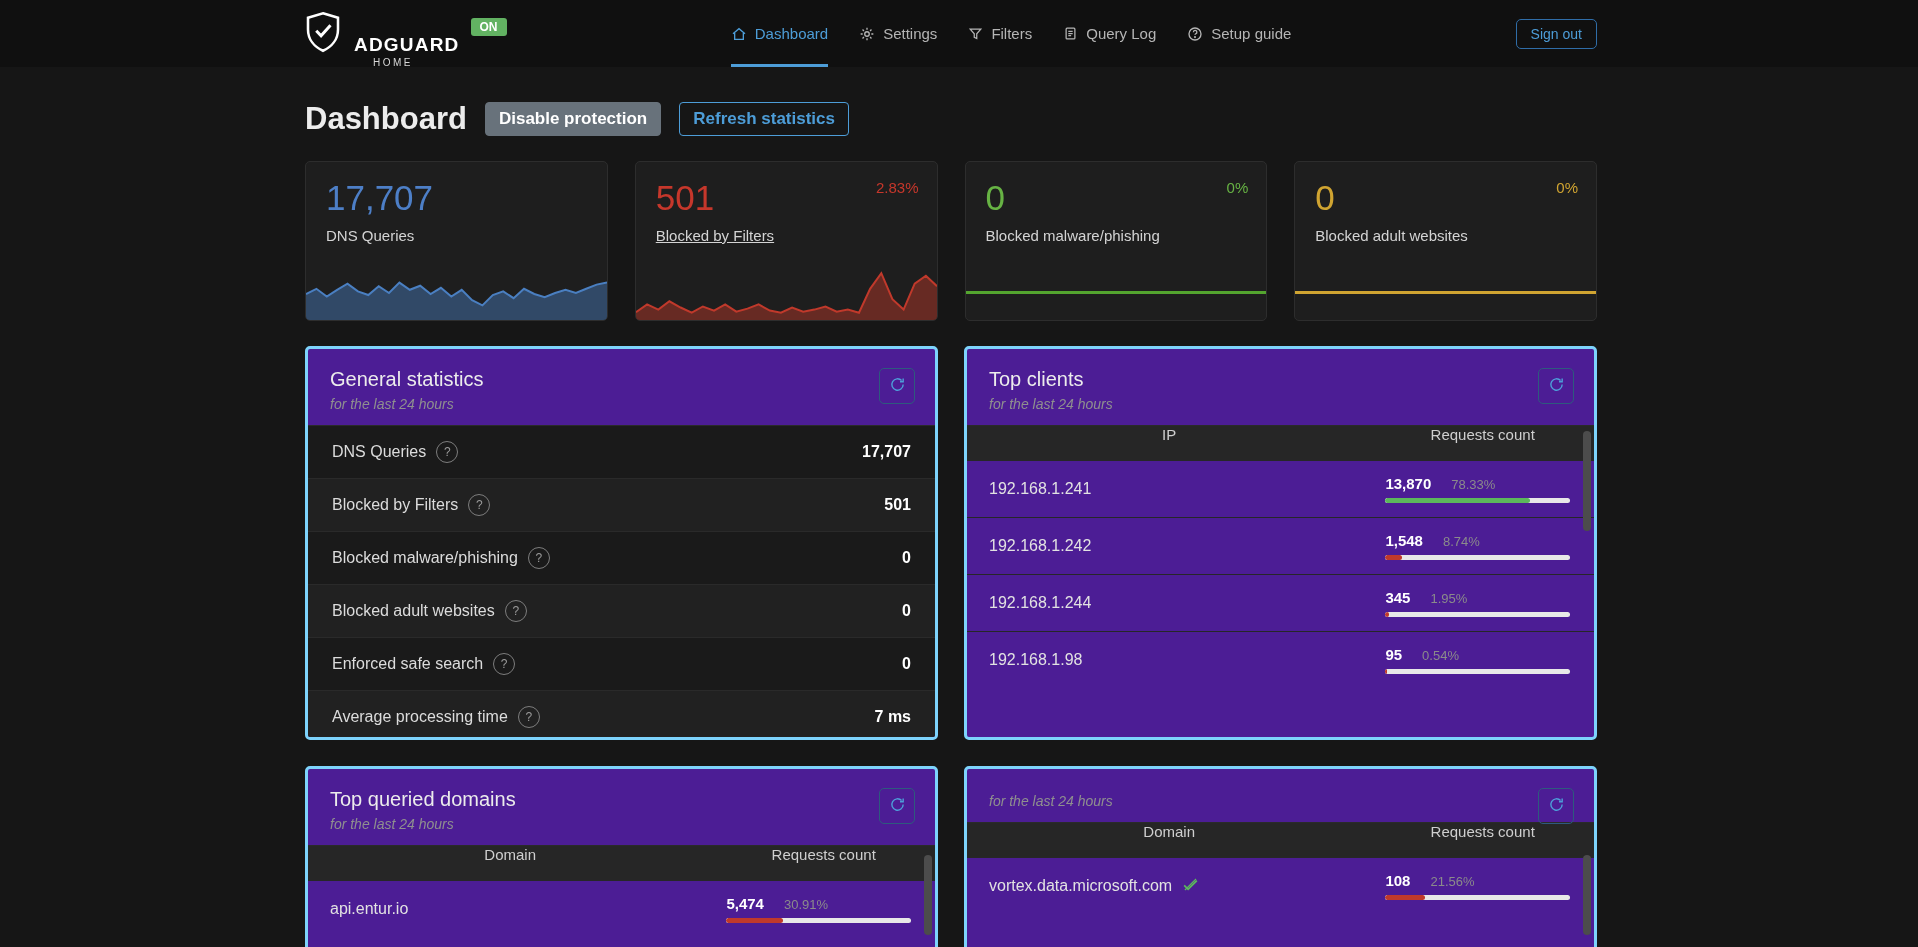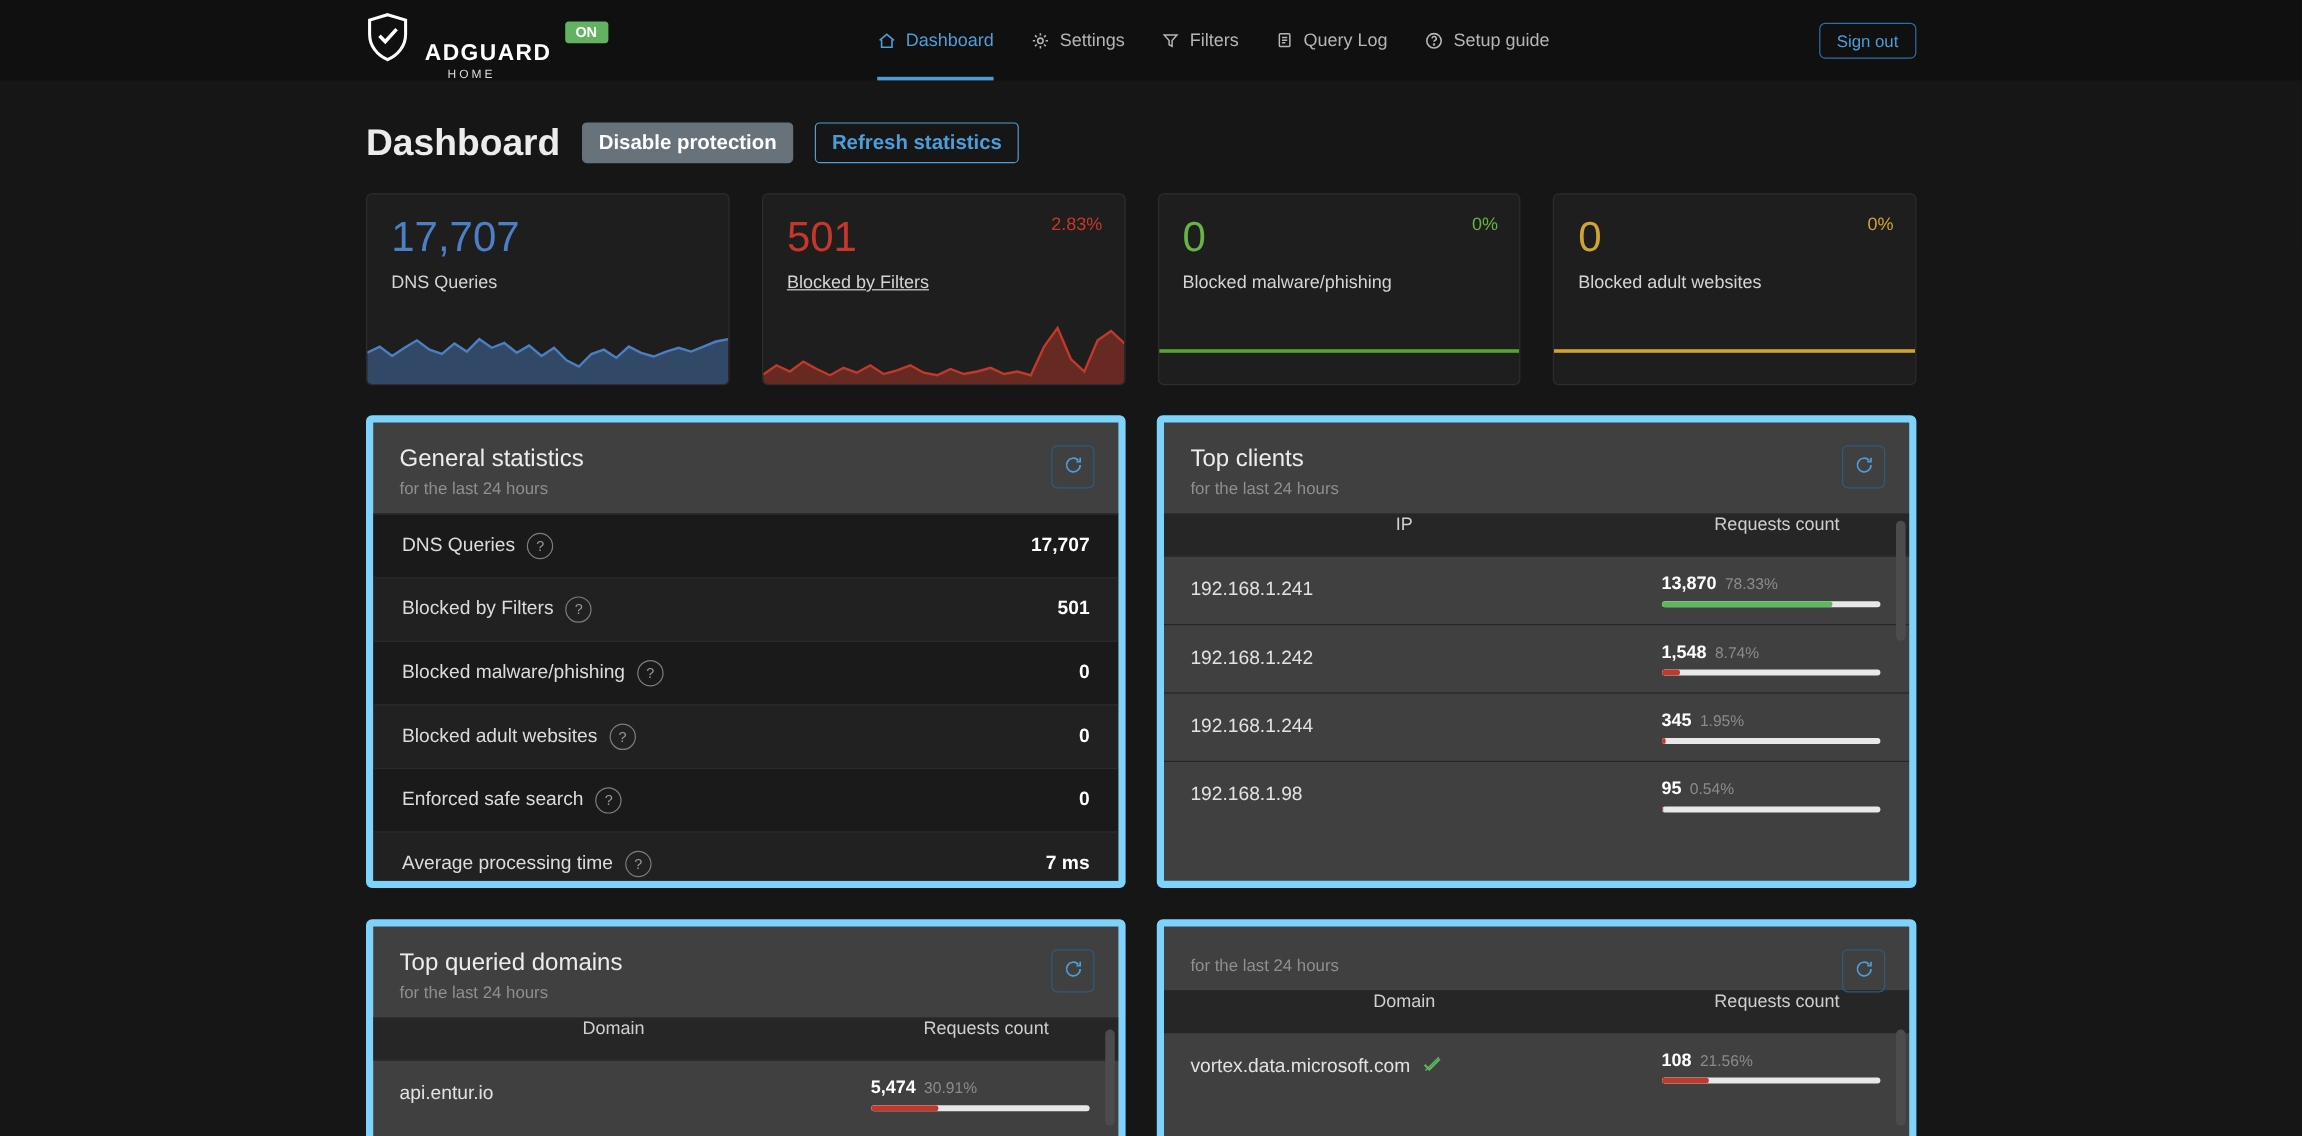--- a/index.html
+++ b/index.html
@@ -45,26 +45,26 @@
   .stat-label a{color:#d4d4d4;text-decoration:underline;cursor:pointer;}
   .stat-percent{position:absolute;top:17px;right:18px;font-size:15px;}
   .c-blue{color:#4d7fc7;} .c-red{color:#c6372b;} .c-green{color:#67b344;} .c-yellow{color:#d0a431;}
   .spark{position:absolute;left:0;right:0;bottom:0;height:52px;}
   .spark svg{display:block;}
   .flatline{position:absolute;left:0;right:0;bottom:26px;height:3px;}
 
   
   .panel-grid{display:grid;grid-template-columns:1fr 1fr;gap:26px;margin-top:25px;}
   .panel-grid.bottom{margin-top:26px;}
-  .panel{position:relative;background:#404040;border:6px solid #7dd3fc;border-radius:5px;overflow:hidden;box-sizing:border-box;}
+  .panel{position:relative;background:#4c1d95;border:3px solid #7dd3fc;border-radius:5px;overflow:hidden;box-sizing:border-box;}
   .panel.h394{height:394px;}
   .panel.tall{height:480px;}
   .panel-head{padding:19px 22px 13px;position:relative;}
   .panel-title{font-size:20px;color:#ececec;}
-  .panel-sub{font-size:14px;color:#8f8f8f;margin-top:5px;}
+  .panel-sub{font-size:14px;color:#8f8f8f;margin-top:5px;font-style:italic;}
   .refresh-btn{position:absolute;top:19px;right:20px;width:36px;height:36px;border:1px solid #2e5a7e;border-radius:5px;
     background:transparent;color:#4d9dd8;display:flex;align-items:center;justify-content:center;cursor:pointer;}
 
   
   .stat-row{display:flex;justify-content:space-between;align-items:center;height:52px;padding:0 24px;
     border-top:1px solid #2a2a2a;font-size:16px;}
   .stat-row:nth-child(odd){background:#1a1a1a;}
   .stat-row:nth-child(even){background:#212121;}
   .stat-row .label{display:flex;align-items:center;gap:10px;color:#dcdcdc;}
   .stat-row .value{font-weight:bold;color:#fff;}
@@ -73,21 +73,21 @@
 
   
   .tbl-head{display:flex;background:#262626;height:34px;align-items:flex-start;border-top:1px solid #2a2a2a;
     font-size:15px;color:#cfcfcf;}
   .tbl-head .c1{width:64.5%;text-align:center;}
   .tbl-head .c2{width:35.5%;text-align:center;}
   .tbl-row{display:flex;align-items:center;height:56px;border-top:1px solid #272727;}
   .tbl-row .c1{width:64.5%;padding-left:22px;box-sizing:border-box;font-size:16px;color:#e2e2e2;
     display:flex;align-items:center;gap:9px;}
   .tbl-row .c2{width:35.5%;padding:0 24px 0 14px;box-sizing:border-box;}
-  .count-line{display:flex;align-items:baseline;gap:7px;}
+  .count-line{display:flex;align-items:baseline;gap:20px;}
   .count{font-weight:bold;font-size:15px;color:#fff;}
   .pct{font-size:13px;color:#8b8b8b;}
   .bar{margin-top:6px;height:5px;background:#e8e8e8;border-radius:3px;overflow:hidden;}
   .bar-fill{height:100%;border-radius:3px;}
   .scroll-thumb{position:absolute;right:3px;width:8px;background:#4c4c4c;border-radius:4px;cursor:pointer;}
 </style>
 </head>
 <body>
 
 <header class="topbar">

